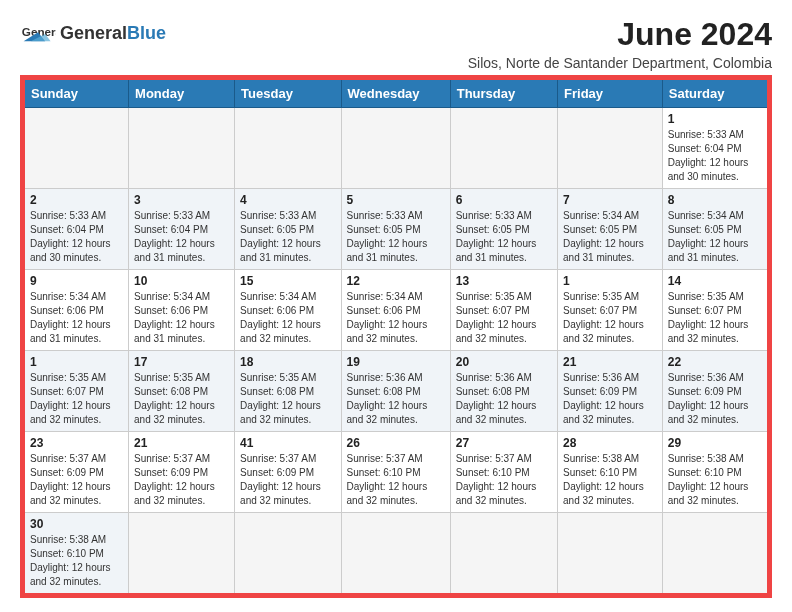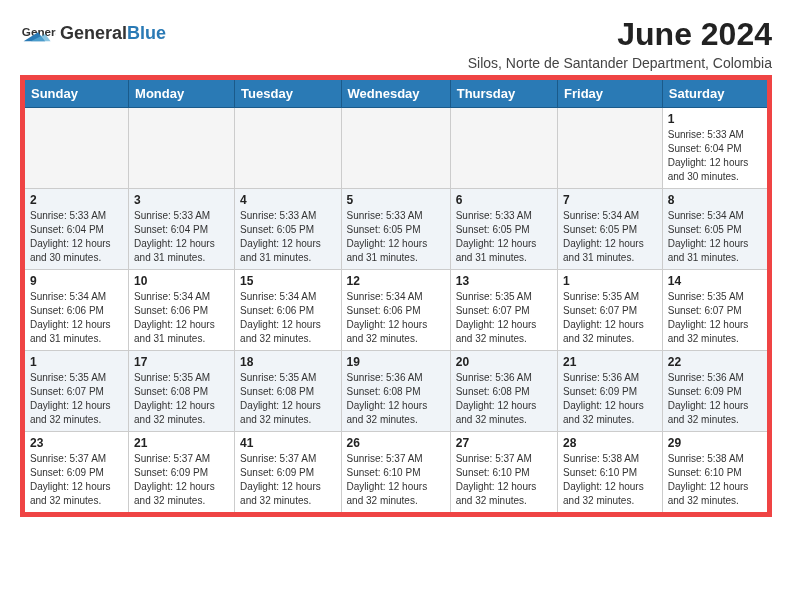--- a/index.html
+++ b/index.html
@@ -247,14 +247,26 @@
         </td>
         <td>
           <span class="day-number">28</span>
           <div class="day-info">Sunrise: 5:38 AM<br>Sunset: 6:10 PM<br>Daylight: 12 hours<br>and 32 minutes.</div>
         </td>
         <td>
           <span class="day-number">29</span>
           <div class="day-info">Sunrise: 5:38 AM<br>Sunset: 6:10 PM<br>Daylight: 12 hours<br>and 32 minutes.</div>
         </td>
       </tr>
+      <tr class="row-shaded">
+        <td>
+          <span class="day-number">30</span>
+          <div class="day-info">Sunrise: 5:38 AM<br>Sunset: 6:10 PM<br>Daylight: 12 hours<br>and 32 minutes.</div>
+        </td>
+        <td class="empty"></td>
+        <td class="empty"></td>
+        <td class="empty"></td>
+        <td class="empty"></td>
+        <td class="empty"></td>
+        <td class="empty"></td>
+      </tr>
     </tbody>
 </table>
 
 </body></html>

